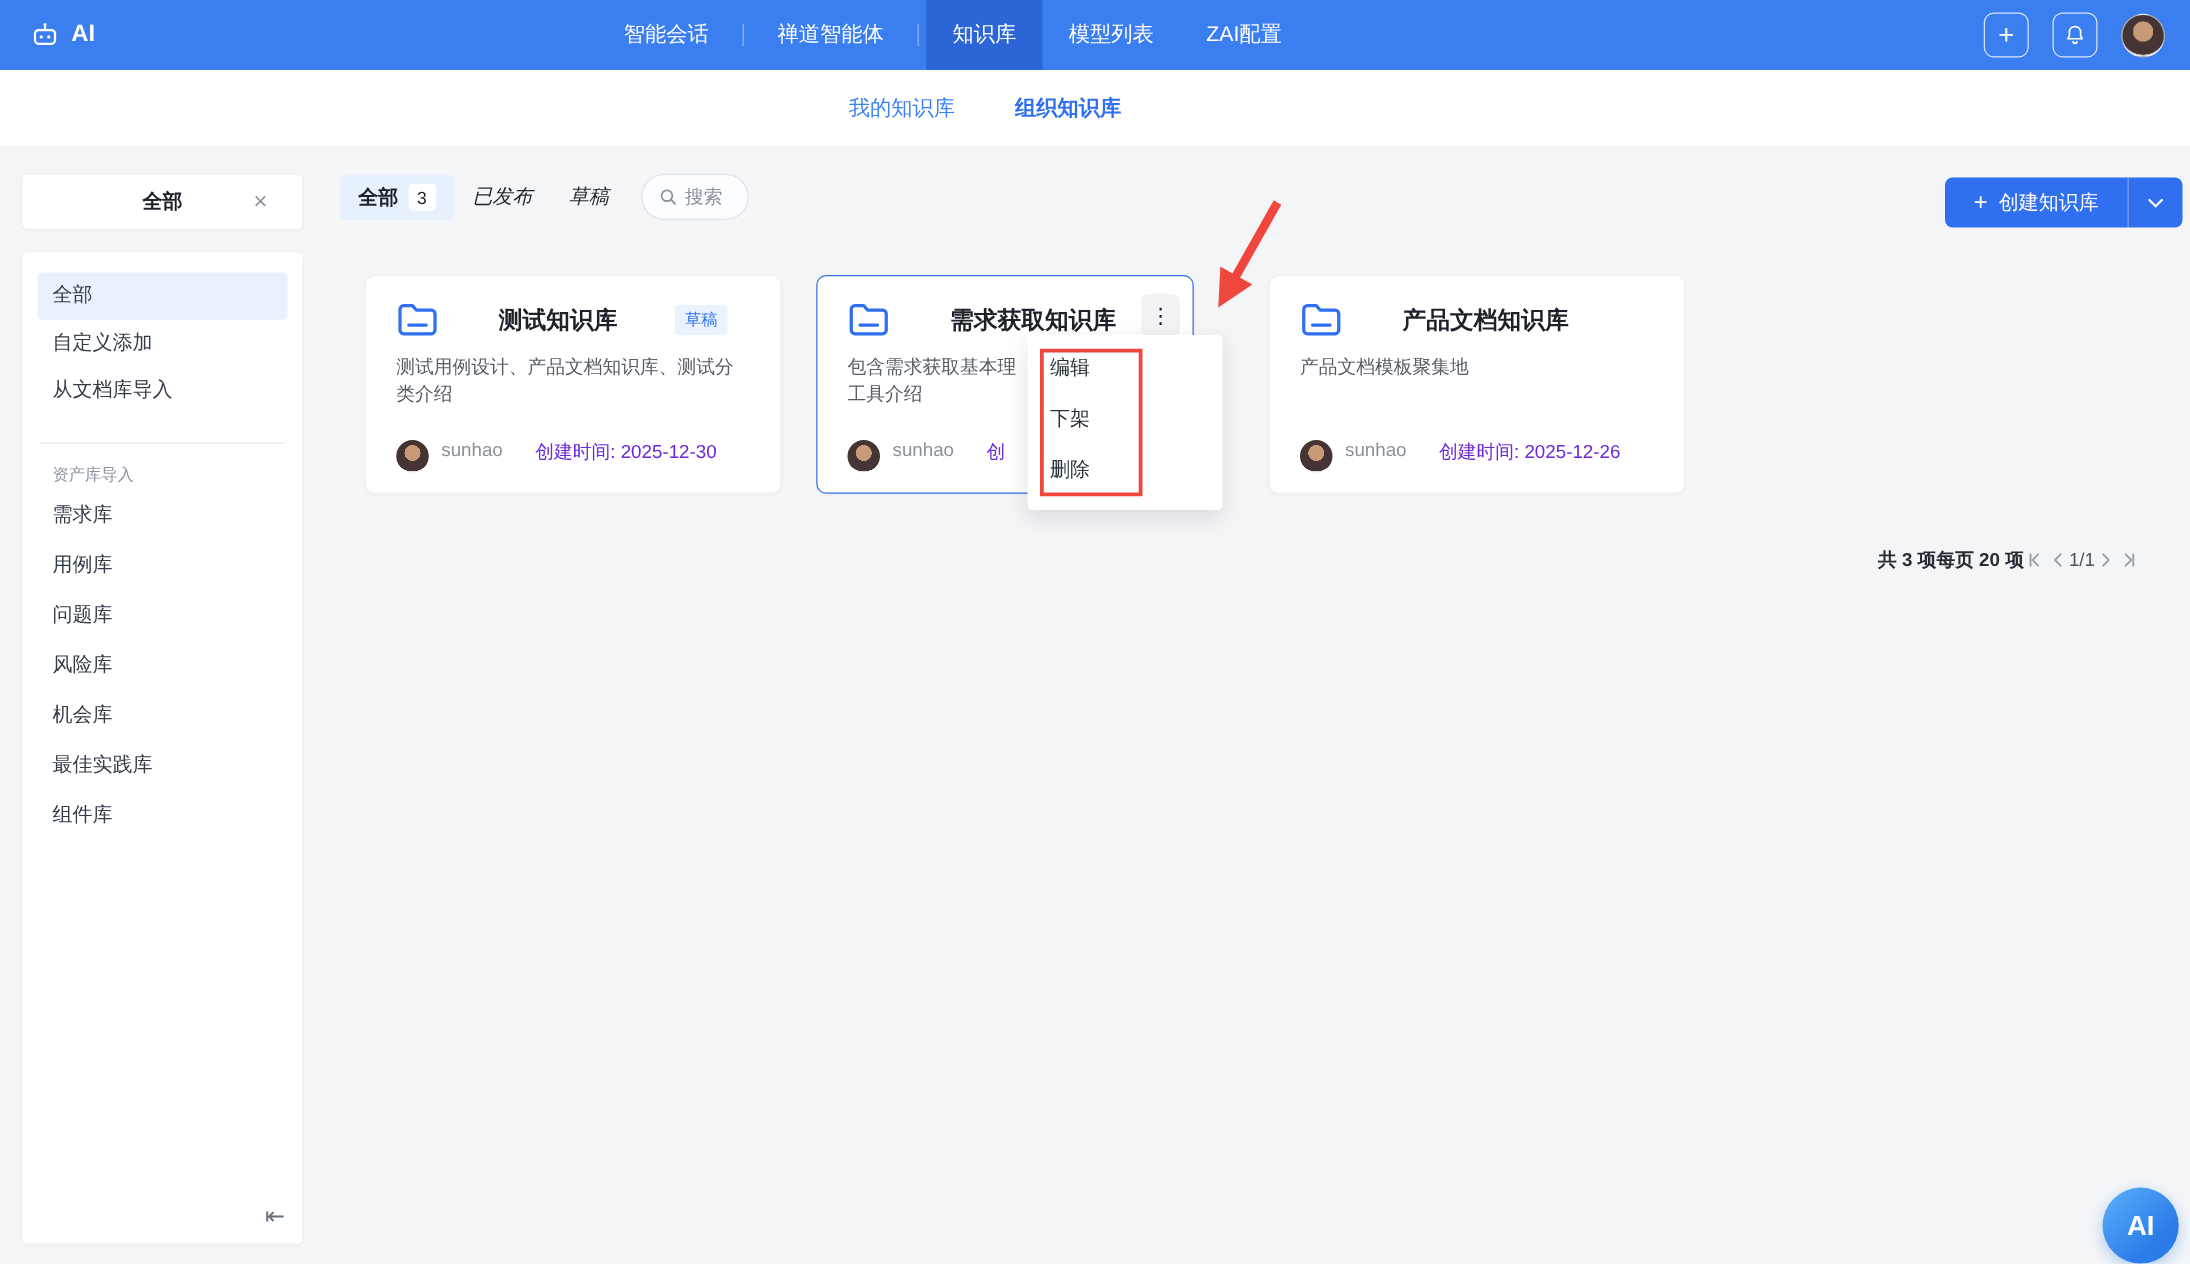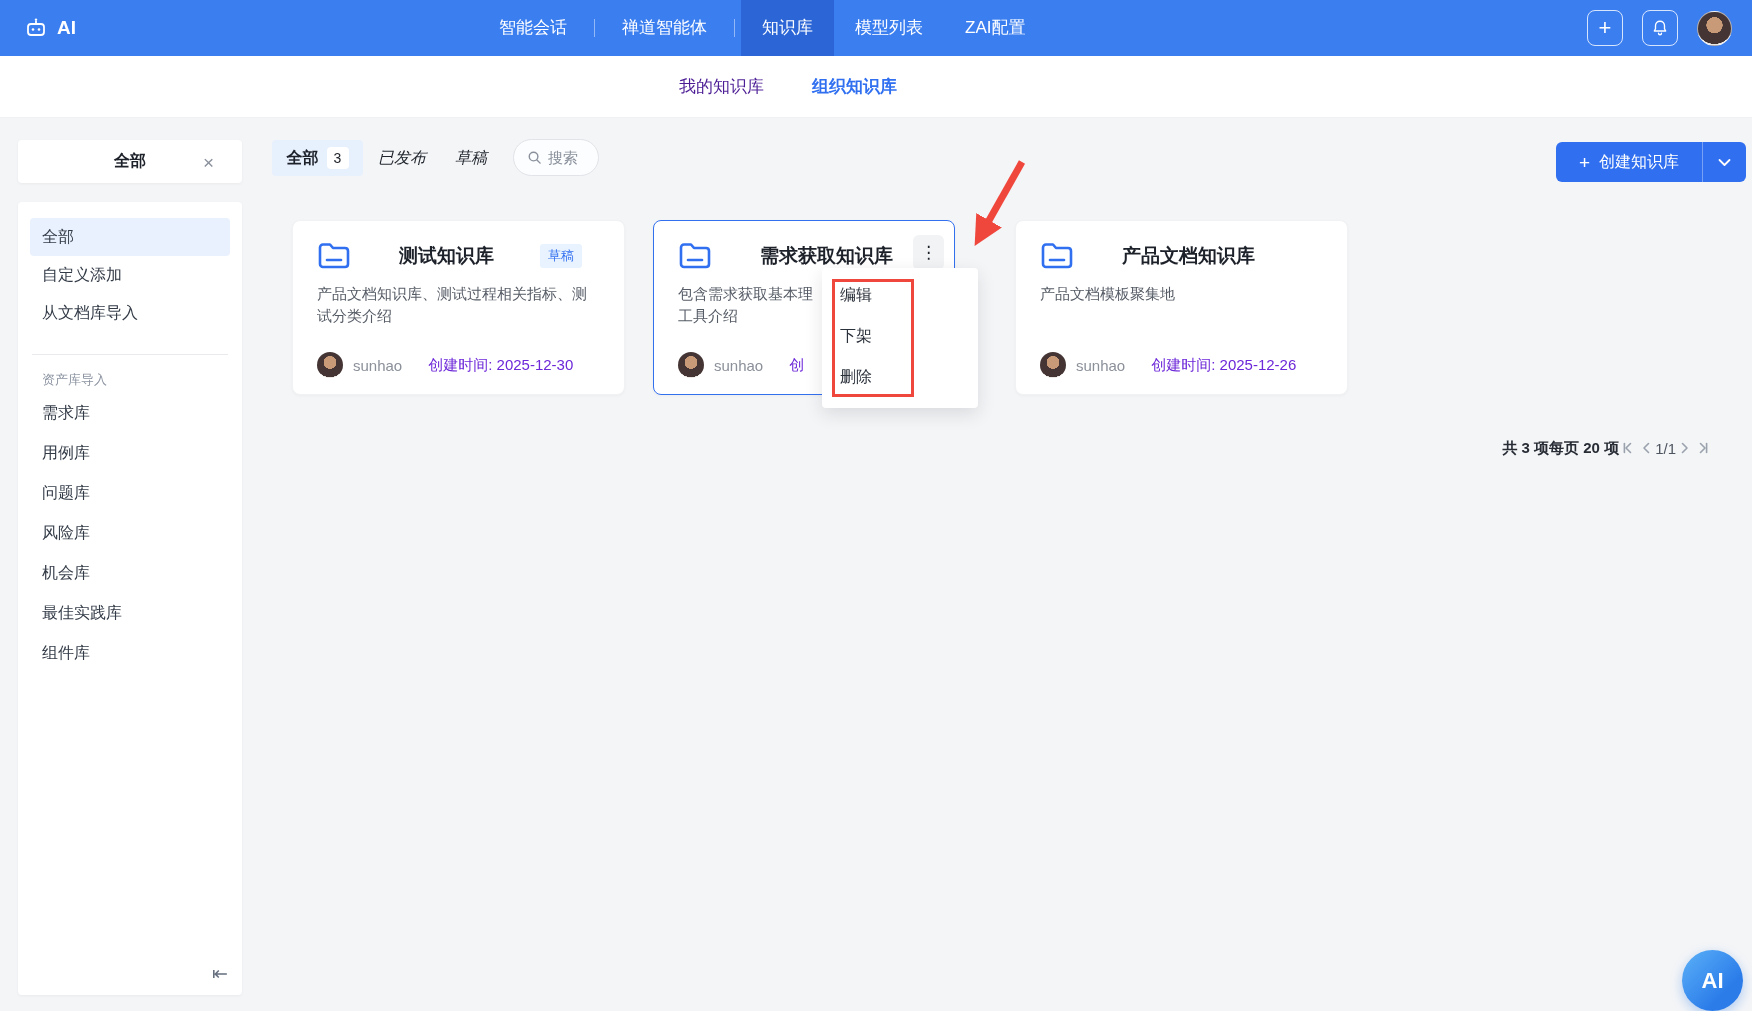--- a/index.html
+++ b/index.html
@@ -14,21 +14,21 @@
   .nav-item { height:56px; line-height:56px; padding:0 21px; color:#fff; font-size:17px; cursor:pointer; white-space:nowrap; }
   .nav-item.active { background:#2c66d6; }
   .nav-divider { width:1px; height:18px; background:rgba(255,255,255,.45); margin:0 6px; }
   .topbar-actions { position:absolute; right:20px; top:0; height:56px; display:flex; align-items:center; gap:19px; }
   .icon-btn { width:36px; height:36px; border:1px solid rgba(255,255,255,.8); border-radius:8px; display:flex; align-items:center; justify-content:center; color:#fff; font-size:22px; font-weight:400; cursor:pointer; }
   .avatar-top { width:35px; height:35px; border-radius:50%; background:radial-gradient(circle at 50% 40%, #c99a77 0 31%, #443534 32% 72%, #e8e5e1 73%); border:1px solid rgba(255,255,255,.6); }
 
   
   .tabbar { position:absolute; left:0; top:56px; width:1752px; height:62px; background:#fff; border-bottom:1px solid #f0f1f4; display:flex; align-items:center; justify-content:center; }
   .tabbar-inner { display:flex; gap:48px; transform:translateX(-88px); }
-  .tab { font-size:17px; color:#4c1d95; cursor:pointer; }
+  .tab { font-size:17px; color:#3b82f6; cursor:pointer; }
   .tab.active { color:#2f6ff0; font-weight:700; }
 
   
   .sidebar-filter { position:absolute; left:18px; top:140px; width:224px; height:43px; background:#fff; border-radius:4px; box-shadow:0 1px 3px rgba(30,40,60,.05); display:flex; align-items:center; justify-content:center; }
   .sidebar-filter .flabel { font-size:16px; font-weight:700; color:#1d2129; }
   .sidebar-filter .fclose { position:absolute; right:28px; top:50%; transform:translateY(-50%); color:#8a919c; font-size:19px; line-height:1; cursor:pointer; }
   .sidebar-panel { position:absolute; left:18px; top:202px; width:224px; height:793px; background:#fff; border-radius:4px; box-shadow:0 1px 3px rgba(30,40,60,.05); padding:16px 12px; }
   .side-item { height:38px; line-height:38px; padding-left:12px; font-size:16px; color:#333b47; border-radius:4px; cursor:pointer; white-space:nowrap; }
   .side-item.active { background:#e8f1fd; }
   .side-divider { height:1px; background:#e8eaee; margin:22px 2px 16px 2px; }
@@ -53,21 +53,21 @@
 
   
   .card { position:absolute; top:220px; width:333px; height:175px; background:#fff; border:1px solid #f1f2f4; border-radius:8px; box-shadow:0 1px 3px rgba(30,40,60,.04); }
   .card-1 { left:292px; }
   .card-2 { left:653px; width:302px; border:1px solid #3370f0; }
   .card-3 { left:1015px; }
   .card-head { display:flex; align-items:center; padding:20px 24px 0 24px;gap:34px; }
   .card-title { font-size:19px; font-weight:700; color:#1d2129; margin-left:14px; white-space:nowrap; }
   .badge { margin-left:12px; background:#e8f3ff; color:#3370f0; font-size:13px; padding:3px 8px; border-radius:3px; }
   .card-desc { margin:13px 24px 0 24px; font-size:15px; line-height:22px; color:#565c66; }
-  .card-foot { position:absolute; left:24px; right:20px; bottom:16px; display:flex; align-items:center; }
+  .card-foot { position:absolute; left:24px; right:20px; bottom:16px; display:flex; }
   .avatar-sm { width:26px; height:26px; border-radius:50%; background:radial-gradient(circle at 50% 40%, #c99a77 0 31%, #443534 32% 72%, #e8e5e1 73%); flex:none; }
   .owner { margin-left:10px; font-size:15px; color:#8b9099; }
   .created { margin-left:26px; font-size:15px; color:#6d28d9; white-space:nowrap; }
   .more-btn { position:absolute; top:14px; right:10px; width:31px; height:35px; background:#f2f3f5; border-radius:6px; display:flex; align-items:center; justify-content:center; font-size:17px; color:#1d2129; cursor:pointer; letter-spacing:0; }
 
   
   .menu { position:absolute; left:822px; top:268px; width:156px; height:140px; background:#fff; border-radius:4px; box-shadow:0 6px 18px rgba(31,35,41,.12); padding-top:6px; z-index:20; }
   .menu-item { height:41px; line-height:41px; padding-left:18px; font-size:16px; color:#2b313b; cursor:pointer; }
   .annotation-rect { position:absolute; left:832px; top:279px; width:82px; height:118px; border:3px solid #f0473d; z-index:30; pointer-events:none; }
   .annotation-arrow { position:absolute; left:0; top:0; width:1752px; height:1011px; z-index:40; pointer-events:none; }
@@ -177,21 +177,21 @@
 
   <div class="card card-1">
     <div class="card-head">
       <svg width="34" height="29" viewBox="0 0 34 29" fill="none">
         <path d="M3 6.5c0-1.7 1.3-3 3-3h7l3 3.5h12c1.7 0 3 1.3 3 3v13c0 1.7-1.3 3-3 3H6c-1.7 0-3-1.3-3-3v-16.5z" stroke="#2f6ff0" stroke-width="2.6" stroke-linejoin="round"></path>
         <line x1="10" y1="19" x2="24" y2="19" stroke="#2f6ff0" stroke-width="2.6" stroke-linecap="round"></line>
       </svg>
       <span class="card-title">测试知识库</span>
       <span class="badge">草稿</span>
     </div>
-    <div class="card-desc">产品文档知识库、测试过程相关指标、测试分类介绍</div>
+    <div class="card-desc">测试用例设计、产品文档知识库、测试分类介绍</div>
     <div class="card-foot">
       <div class="avatar-sm"></div>
       <span class="owner">sunhao</span>
       <span class="created">创建时间: 2025-12-30</span>
     </div>
   </div>
 
   <div class="card card-2">
     <div class="card-head">
       <svg width="34" height="29" viewBox="0 0 34 29" fill="none">

